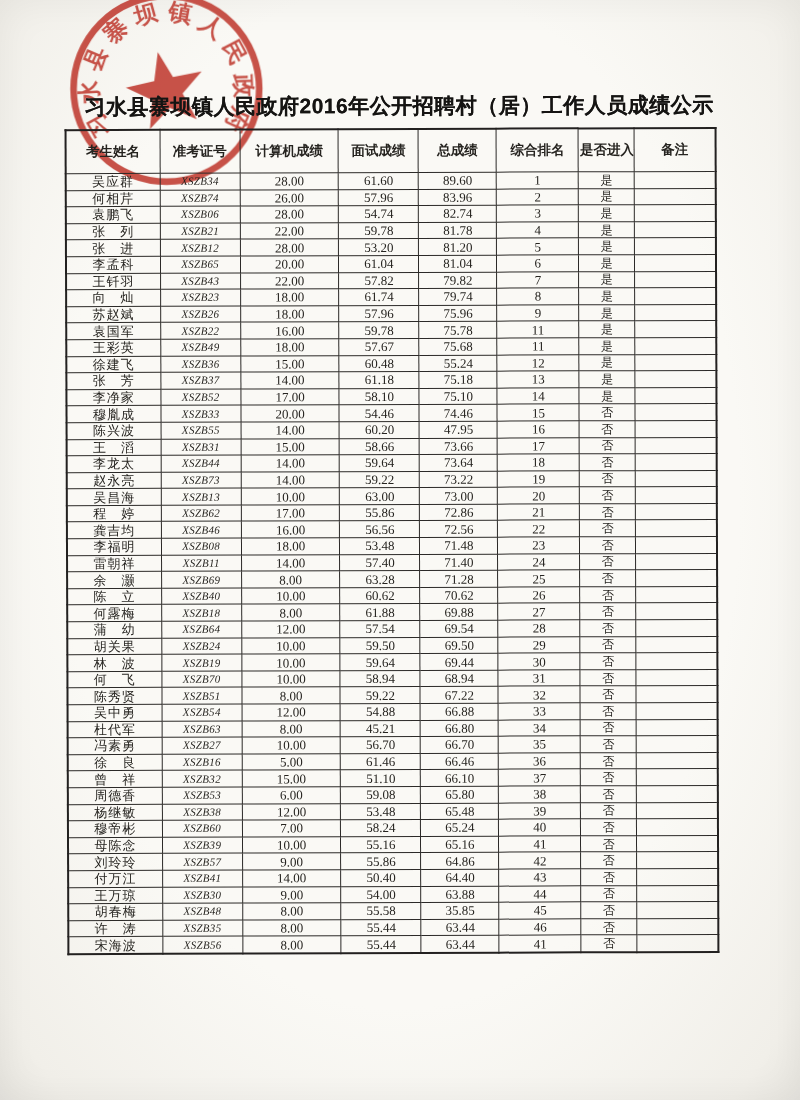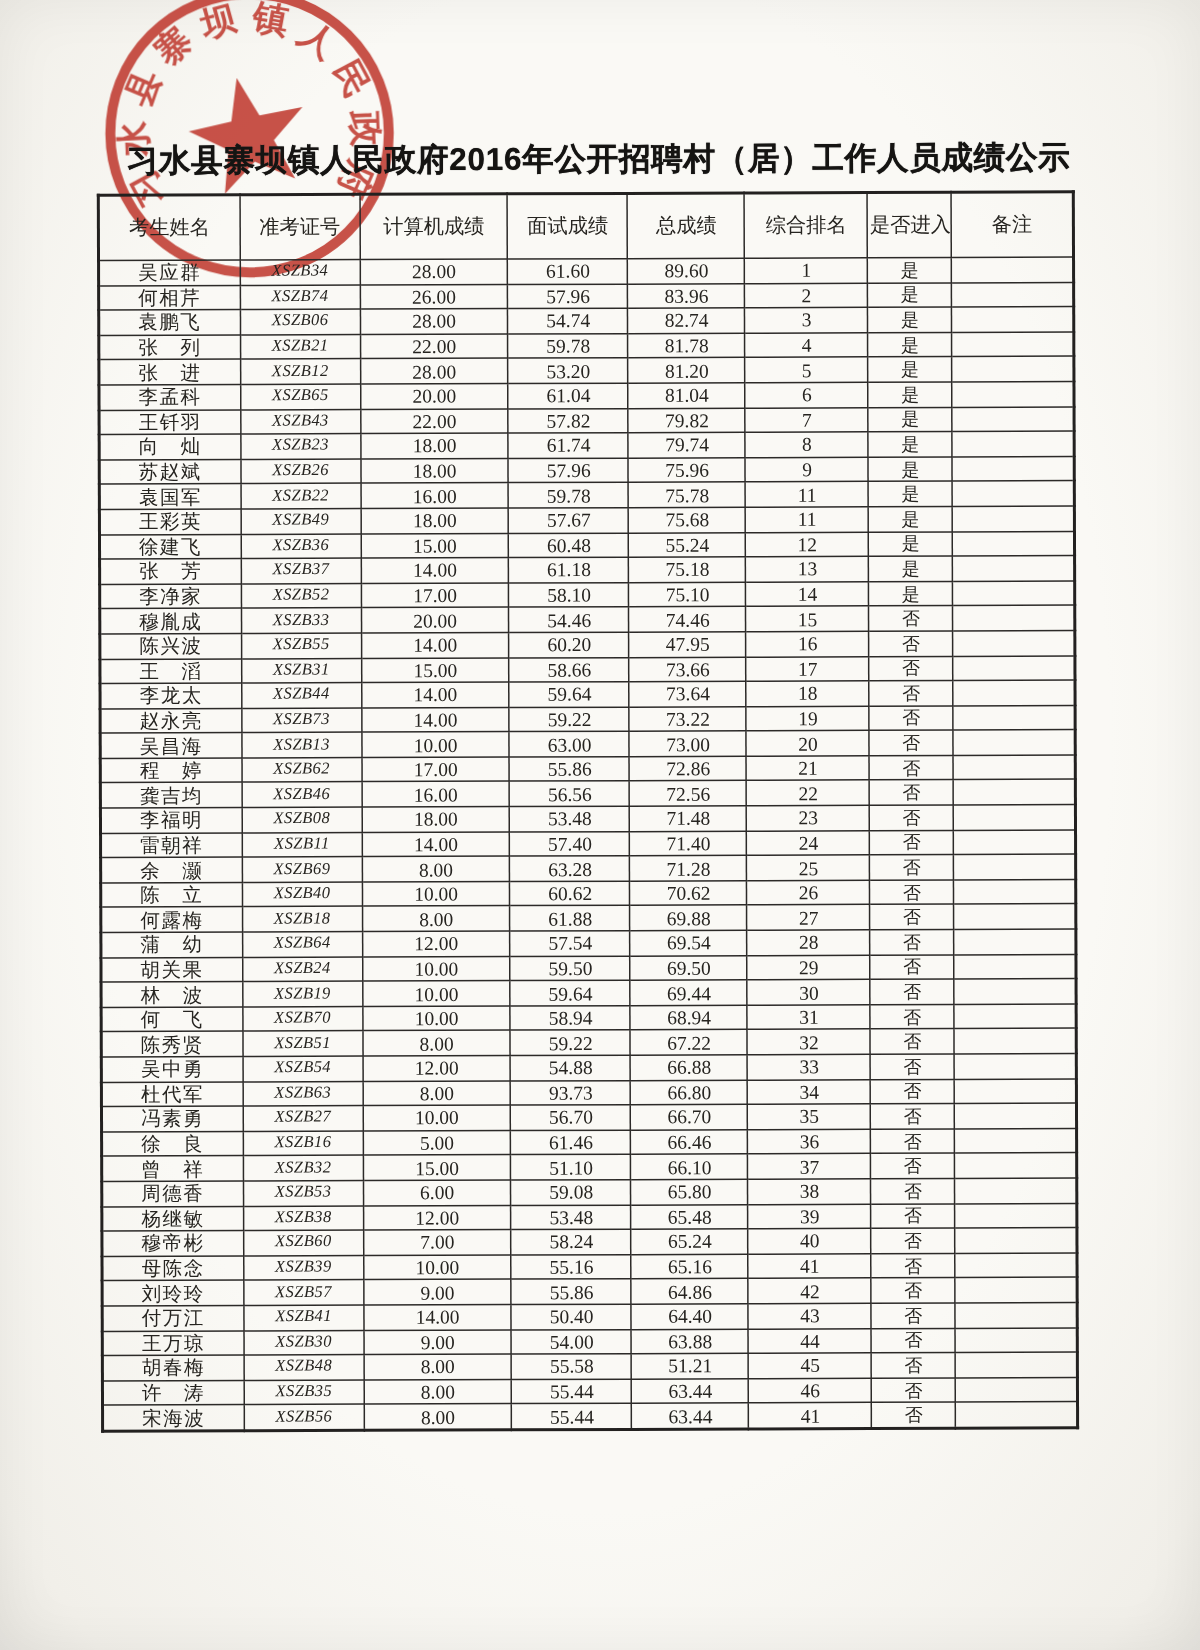--- a/index.html
+++ b/index.html
@@ -47,21 +47,21 @@
     text-align:center;
     vertical-align:middle;
     color:#262420;
     overflow:hidden;
     white-space:nowrap;
   }
   table.results{border:2px solid #232120;}
   thead th{
     height:42px;
     font-family:"Liberation Sans", sans-serif;
-    font-weight:normal;
+    font-weight:bold;
     font-size:13.5px;
     line-height:1.15;
     white-space:normal;
   }
   tbody td{
     height:15.6px;
     font-size:12.5px;
     line-height:1;
   }
   td.c-name{font-size:13px;letter-spacing:1px;}
@@ -451,21 +451,21 @@
             <td class="c-num">54.88</td>
             <td class="c-num">66.88</td>
             <td class="c-num">33</td>
             <td class="c-flag">否</td>
             <td class="c-remark"></td>
           </tr>
           <tr>
             <td class="c-name">杜代军</td>
             <td class="c-id">XSZB63</td>
             <td class="c-num">8.00</td>
-            <td class="c-num">93.73</td>
+            <td class="c-num">45.21</td>
             <td class="c-num">66.80</td>
             <td class="c-num">34</td>
             <td class="c-flag">否</td>
             <td class="c-remark"></td>
           </tr>
           <tr>
             <td class="c-name">冯素勇</td>
             <td class="c-id">XSZB27</td>
             <td class="c-num">10.00</td>
             <td class="c-num">56.70</td>
@@ -562,21 +562,21 @@
             <td class="c-num">63.88</td>
             <td class="c-num">44</td>
             <td class="c-flag">否</td>
             <td class="c-remark"></td>
           </tr>
           <tr>
             <td class="c-name">胡春梅</td>
             <td class="c-id">XSZB48</td>
             <td class="c-num">8.00</td>
             <td class="c-num">55.58</td>
-            <td class="c-num">51.21</td>
+            <td class="c-num">35.85</td>
             <td class="c-num">45</td>
             <td class="c-flag">否</td>
             <td class="c-remark"></td>
           </tr>
           <tr>
             <td class="c-name">许　涛</td>
             <td class="c-id">XSZB35</td>
             <td class="c-num">8.00</td>
             <td class="c-num">55.44</td>
             <td class="c-num">63.44</td>

